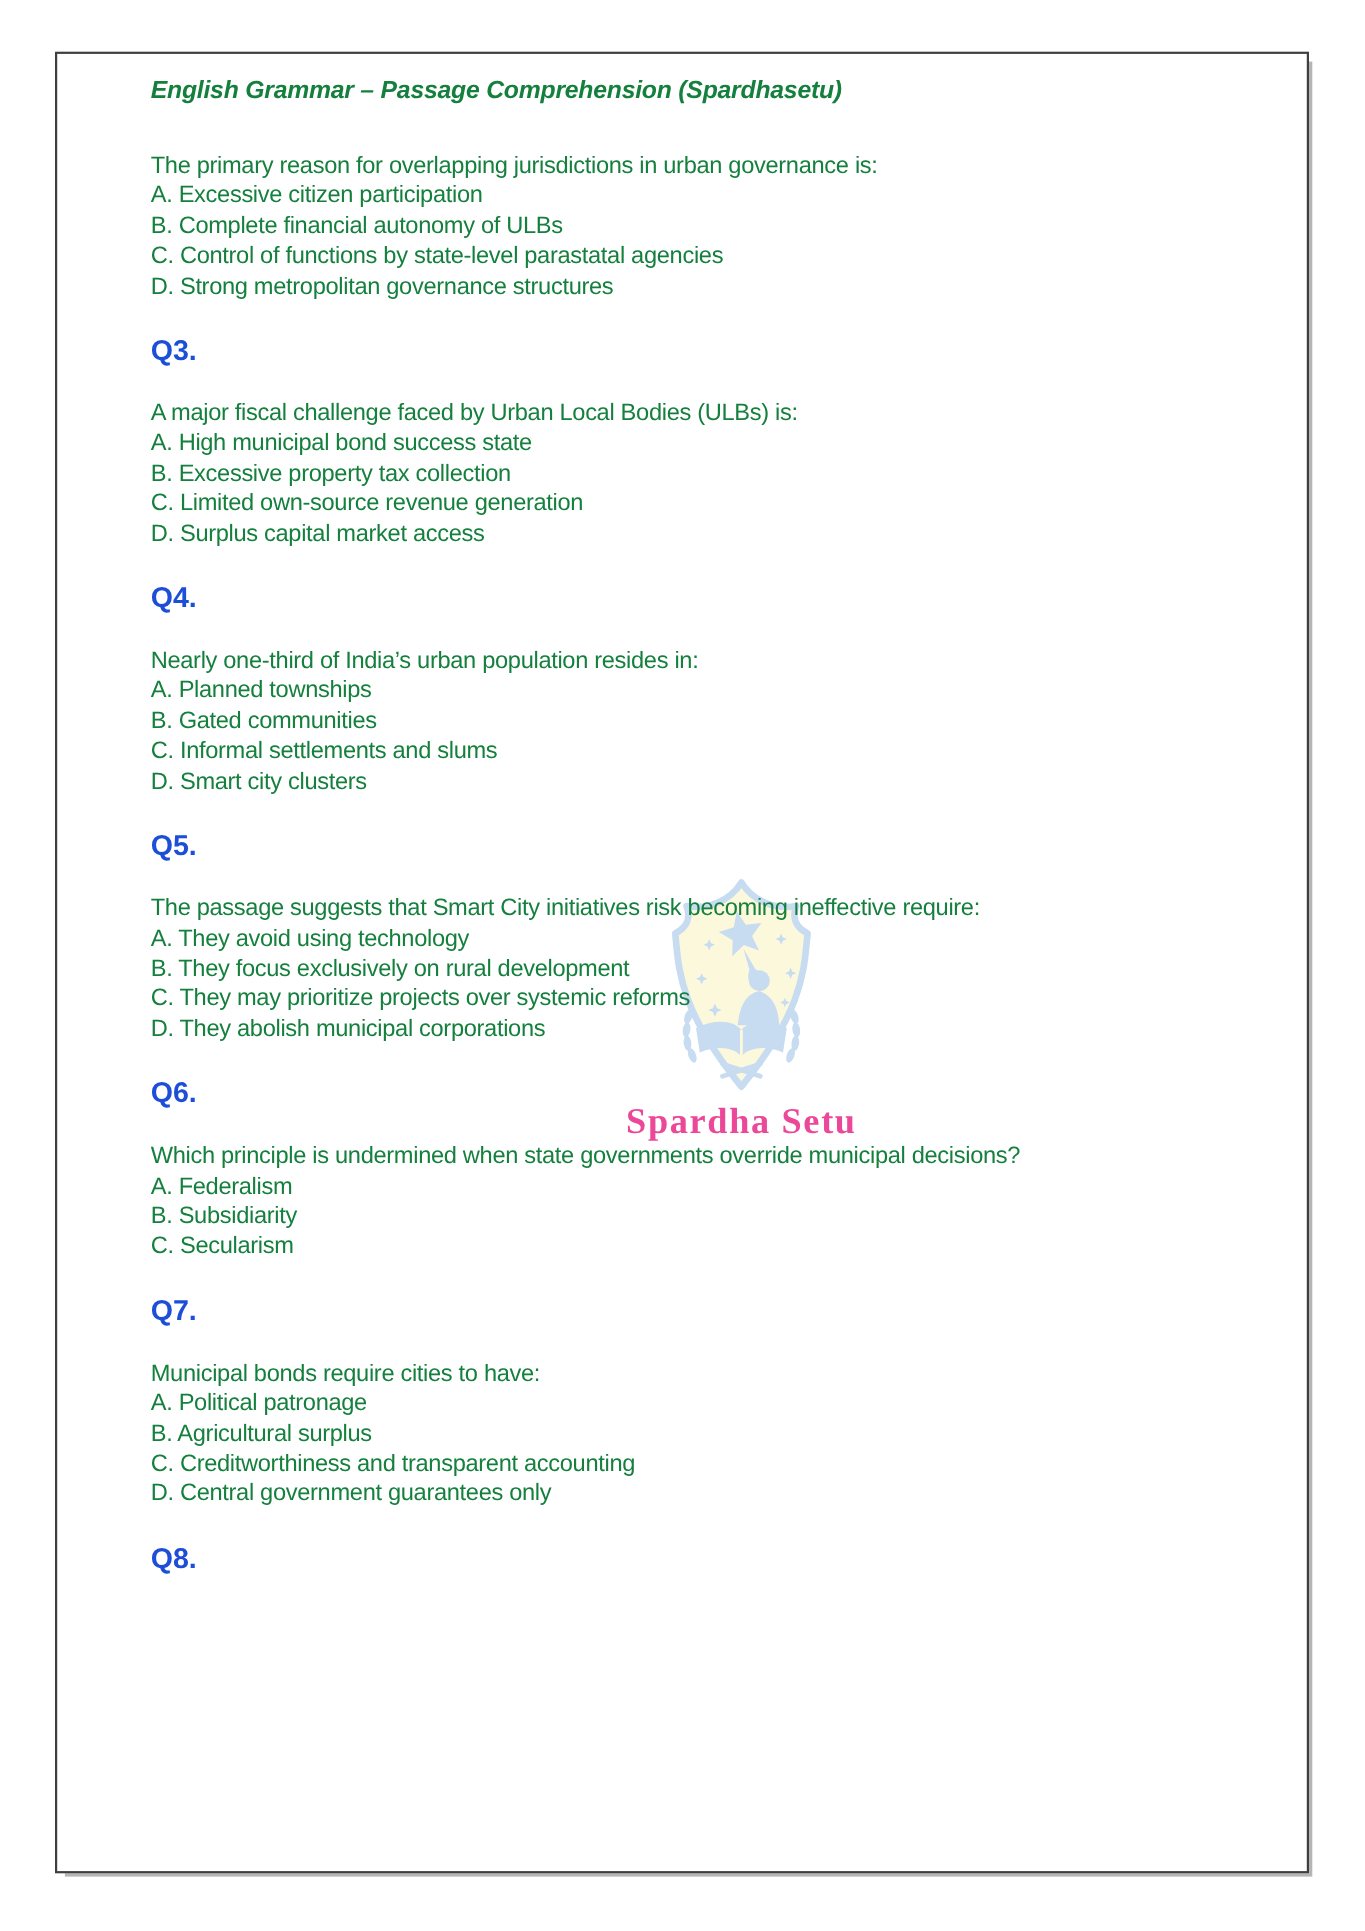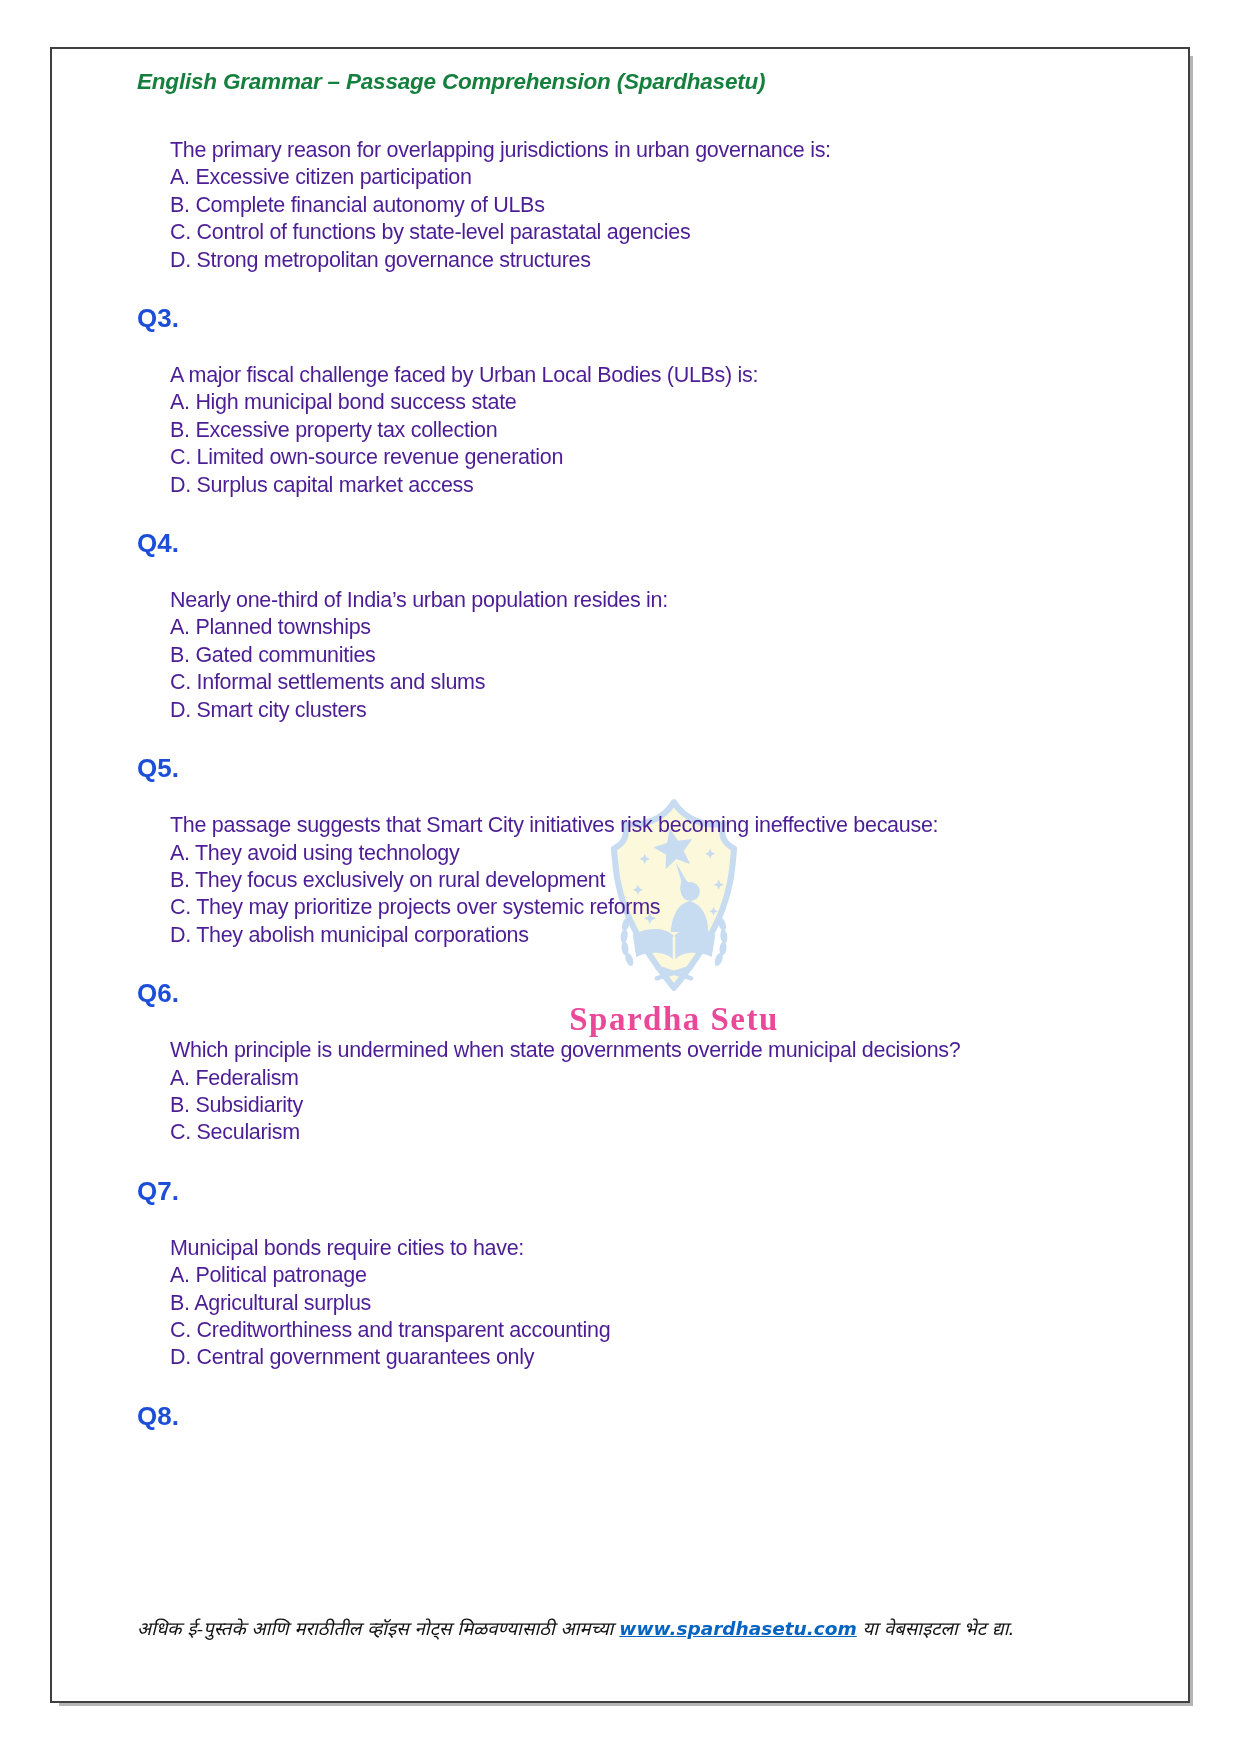--- a/index.html
+++ b/index.html
@@ -32,24 +32,23 @@
     line-height: 30px;
     font-weight: bold;
     font-style: italic;
     color: #15803d;
     letter-spacing: -0.2px;
     margin-bottom: 40px;
   }
   .q-text, .q-option {
     font-size: 21.5px;
     line-height: 27.4px;
-    color: #4c1d95;
+    color: #15803d;
     letter-spacing: -0.3px;
     white-space: nowrap;
-    margin-left: 33px;
   }
   .q-block { margin-bottom: 27px; }
   .q-number {
     font-size: 26px;
     line-height: 34px;
     font-weight: bold;
     color: #1d4ed8;
     margin: 27px 0;
   }
   .watermark {
@@ -162,21 +161,21 @@
         <div class="q-number">Q4.</div>
         <div class="q-block">
           <div class="q-text">Nearly one-third of India’s urban population resides in:</div>
           <div class="q-option">A. Planned townships</div>
           <div class="q-option">B. Gated communities</div>
           <div class="q-option">C. Informal settlements and slums</div>
           <div class="q-option">D. Smart city clusters</div>
         </div>
         <div class="q-number">Q5.</div>
         <div class="q-block">
-          <div class="q-text">The passage suggests that Smart City initiatives risk becoming ineffective because:</div>
+          <div class="q-text">The passage suggests that Smart City initiatives risk becoming ineffective require:</div>
           <div class="q-option">A. They avoid using technology</div>
           <div class="q-option">B. They focus exclusively on rural development</div>
           <div class="q-option">C. They may prioritize projects over systemic reforms</div>
           <div class="q-option">D. They abolish municipal corporations</div>
         </div>
         <div class="q-number">Q6.</div>
         <div class="q-block">
           <div class="q-text">Which principle is undermined when state governments override municipal decisions?</div>
           <div class="q-option">A. Federalism</div>
           <div class="q-option">B. Subsidiarity</div>
@@ -187,15 +186,14 @@
           <div class="q-text">Municipal bonds require cities to have:</div>
           <div class="q-option">A. Political patronage</div>
           <div class="q-option">B. Agricultural surplus</div>
           <div class="q-option">C. Creditworthiness and transparent accounting</div>
           <div class="q-option">D. Central government guarantees only</div>
         </div>
         <div class="q-number">Q8.</div>
       </div>
   </div>
 
-  <div class="footer"><span>अधिक ई-पुस्तके आणि मराठीतील व्हॉइस नोट्स मिळवण्यासाठी आमच्या </span><a class="footer-link" title="www.spardhasetu.com" style="color: rgb(5, 99, 193);">www.spardhasetu.com</a><span> या वेबसाइटला भेट द्या.</span></div>
 
 </div>
 
 </body></html>

